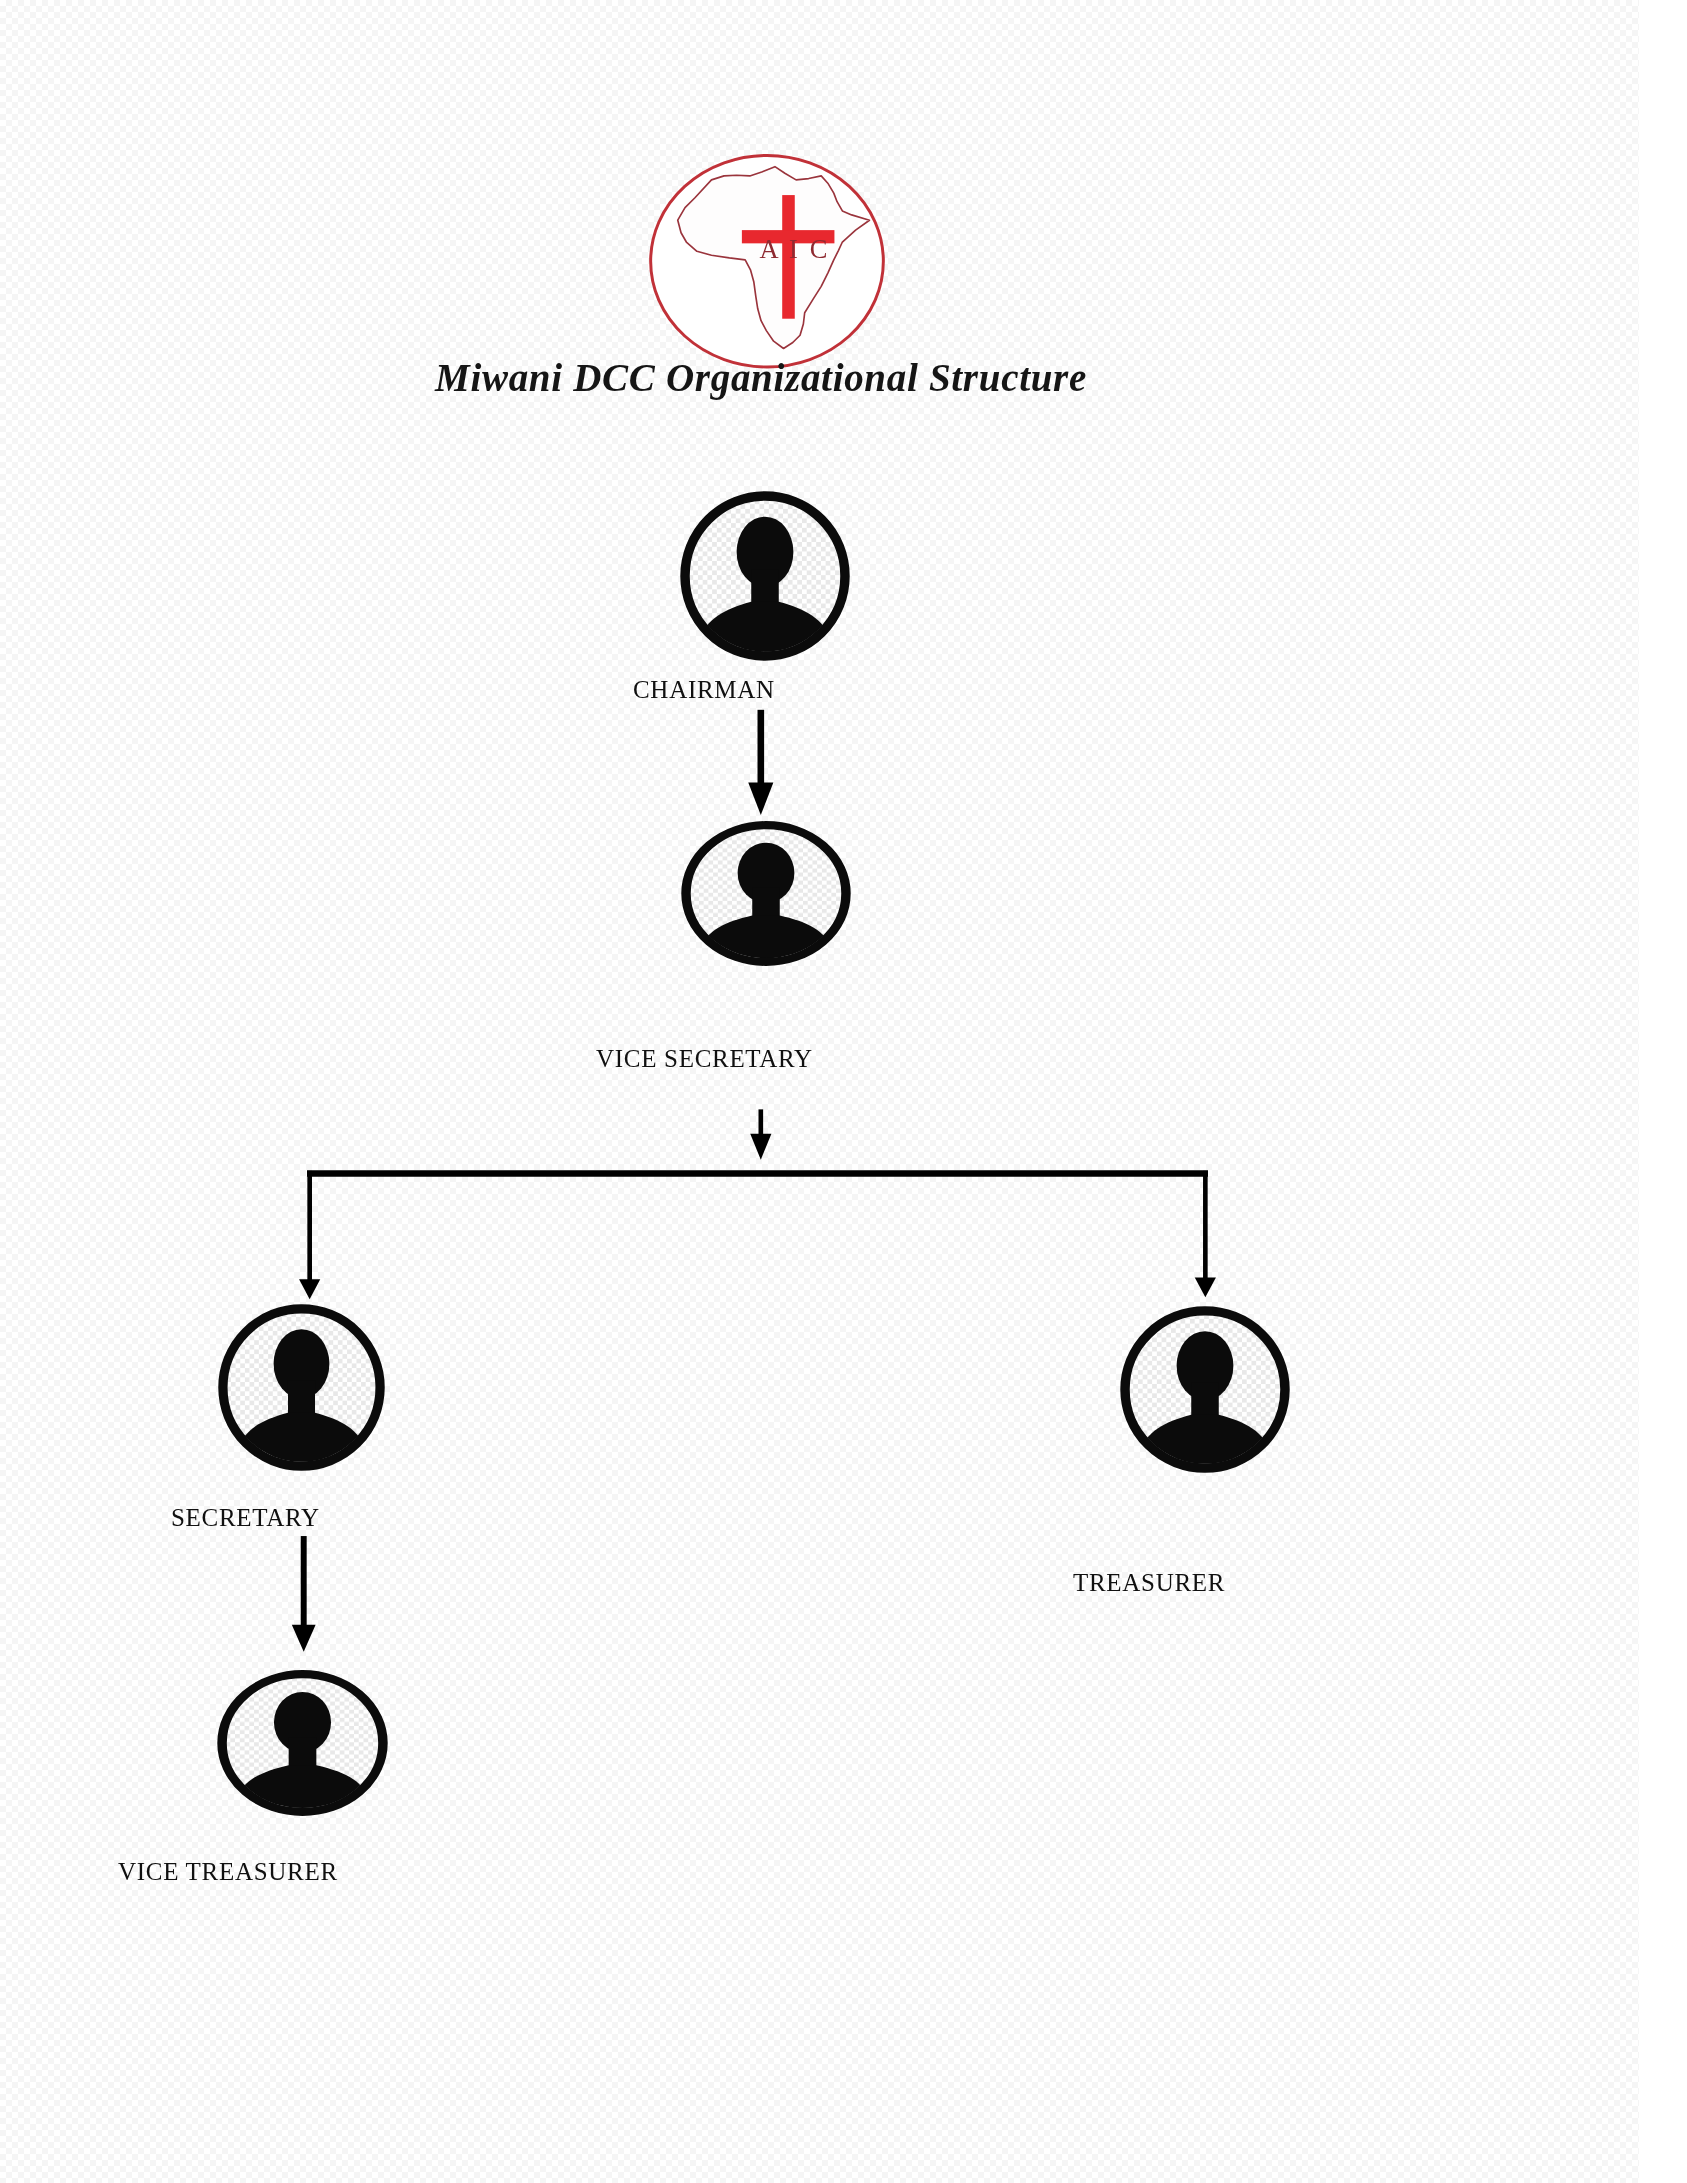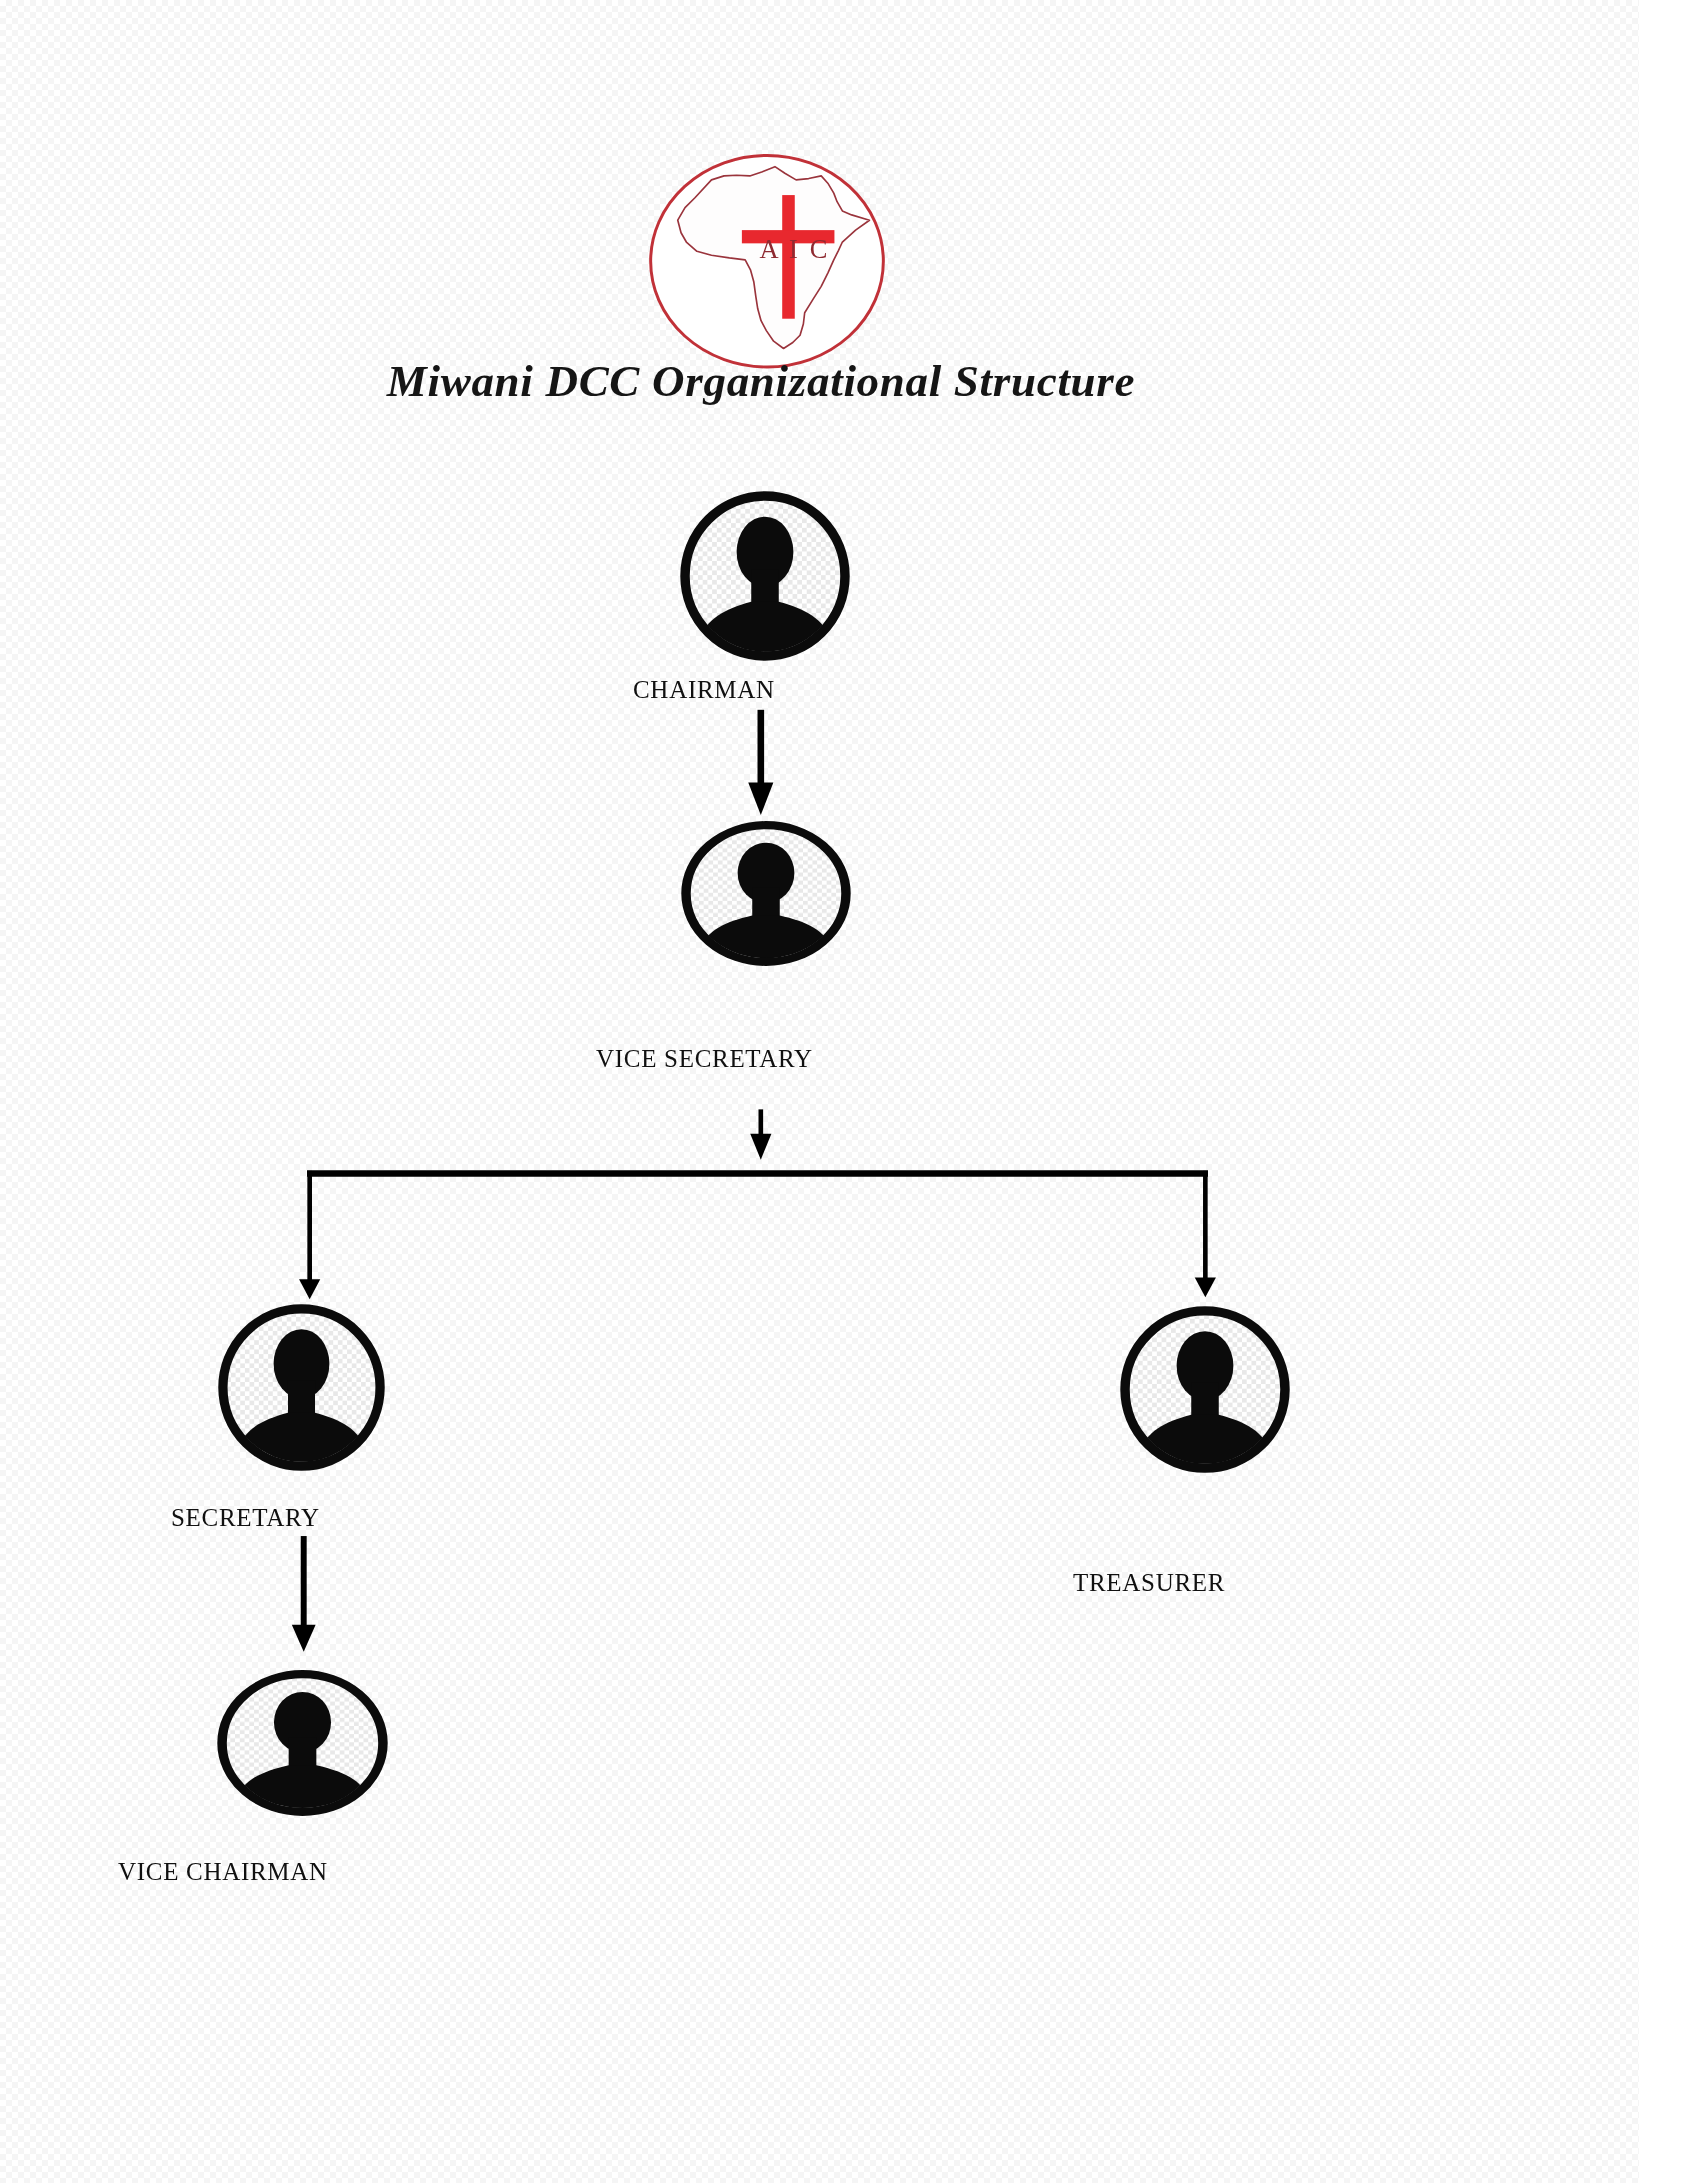--- a/index.html
+++ b/index.html
@@ -15,21 +15,21 @@
       linear-gradient(45deg, #f5f5f5 25%, transparent 25%, transparent 75%, #f5f5f5 75%),
       linear-gradient(45deg, #f5f5f5 25%, transparent 25%, transparent 75%, #f5f5f5 75%);
     background-size:12px 12px;
     background-position:0 0, 6px 6px;
   }
   .abs{position:absolute;}
   #logo-svg{left:648px;top:152px;width:238px;height:225px;}
   #page-title{
     left:265px;top:355px;width:992px;
     text-align:center;
-    font-size:45px;font-style:italic;font-weight:600;
+    font-size:39px;font-style:italic;font-weight:600;
     color:#151515;letter-spacing:0.7px;
     font-family:"Liberation Serif", serif;
   }
   .avatar{display:block;}
   #avatar-chairman      {left:679px;top:490px; width:172px;height:172px;}
   #avatar-vice-chairman {left:680px;top:820px;width:172px;height:147px;}
   #avatar-secretary     {left:217px; top:1303px;width:169px;height:169px;}
   #avatar-treasurer     {left:1119px;top:1305px;width:172px;height:169px;}
   #avatar-vice-secretary{left:216px; top:1669px;width:173px;height:148px;}
   .node-label{
@@ -122,16 +122,16 @@
       <use href="#avatar-sym"></use>
     </svg>
   <svg id="avatar-vice-secretary" class="abs avatar" viewBox="0 0 100 100" preserveAspectRatio="none">
       <use href="#avatar-sym"></use>
     </svg>
 
   <div id="label-chairman" class="abs node-label">CHAIRMAN</div>
   <div id="label-vice-chairman" class="abs node-label">VICE SECRETARY</div>
   <div id="label-secretary" class="abs node-label">SECRETARY</div>
   <div id="label-treasurer" class="abs node-label">TREASURER</div>
-  <div id="label-vice-secretary" class="abs node-label">VICE CHAIRMAN</div>
+  <div id="label-vice-secretary" class="abs node-label">VICE TREASURER</div>
 
 </div>
 
 
 </body></html>

